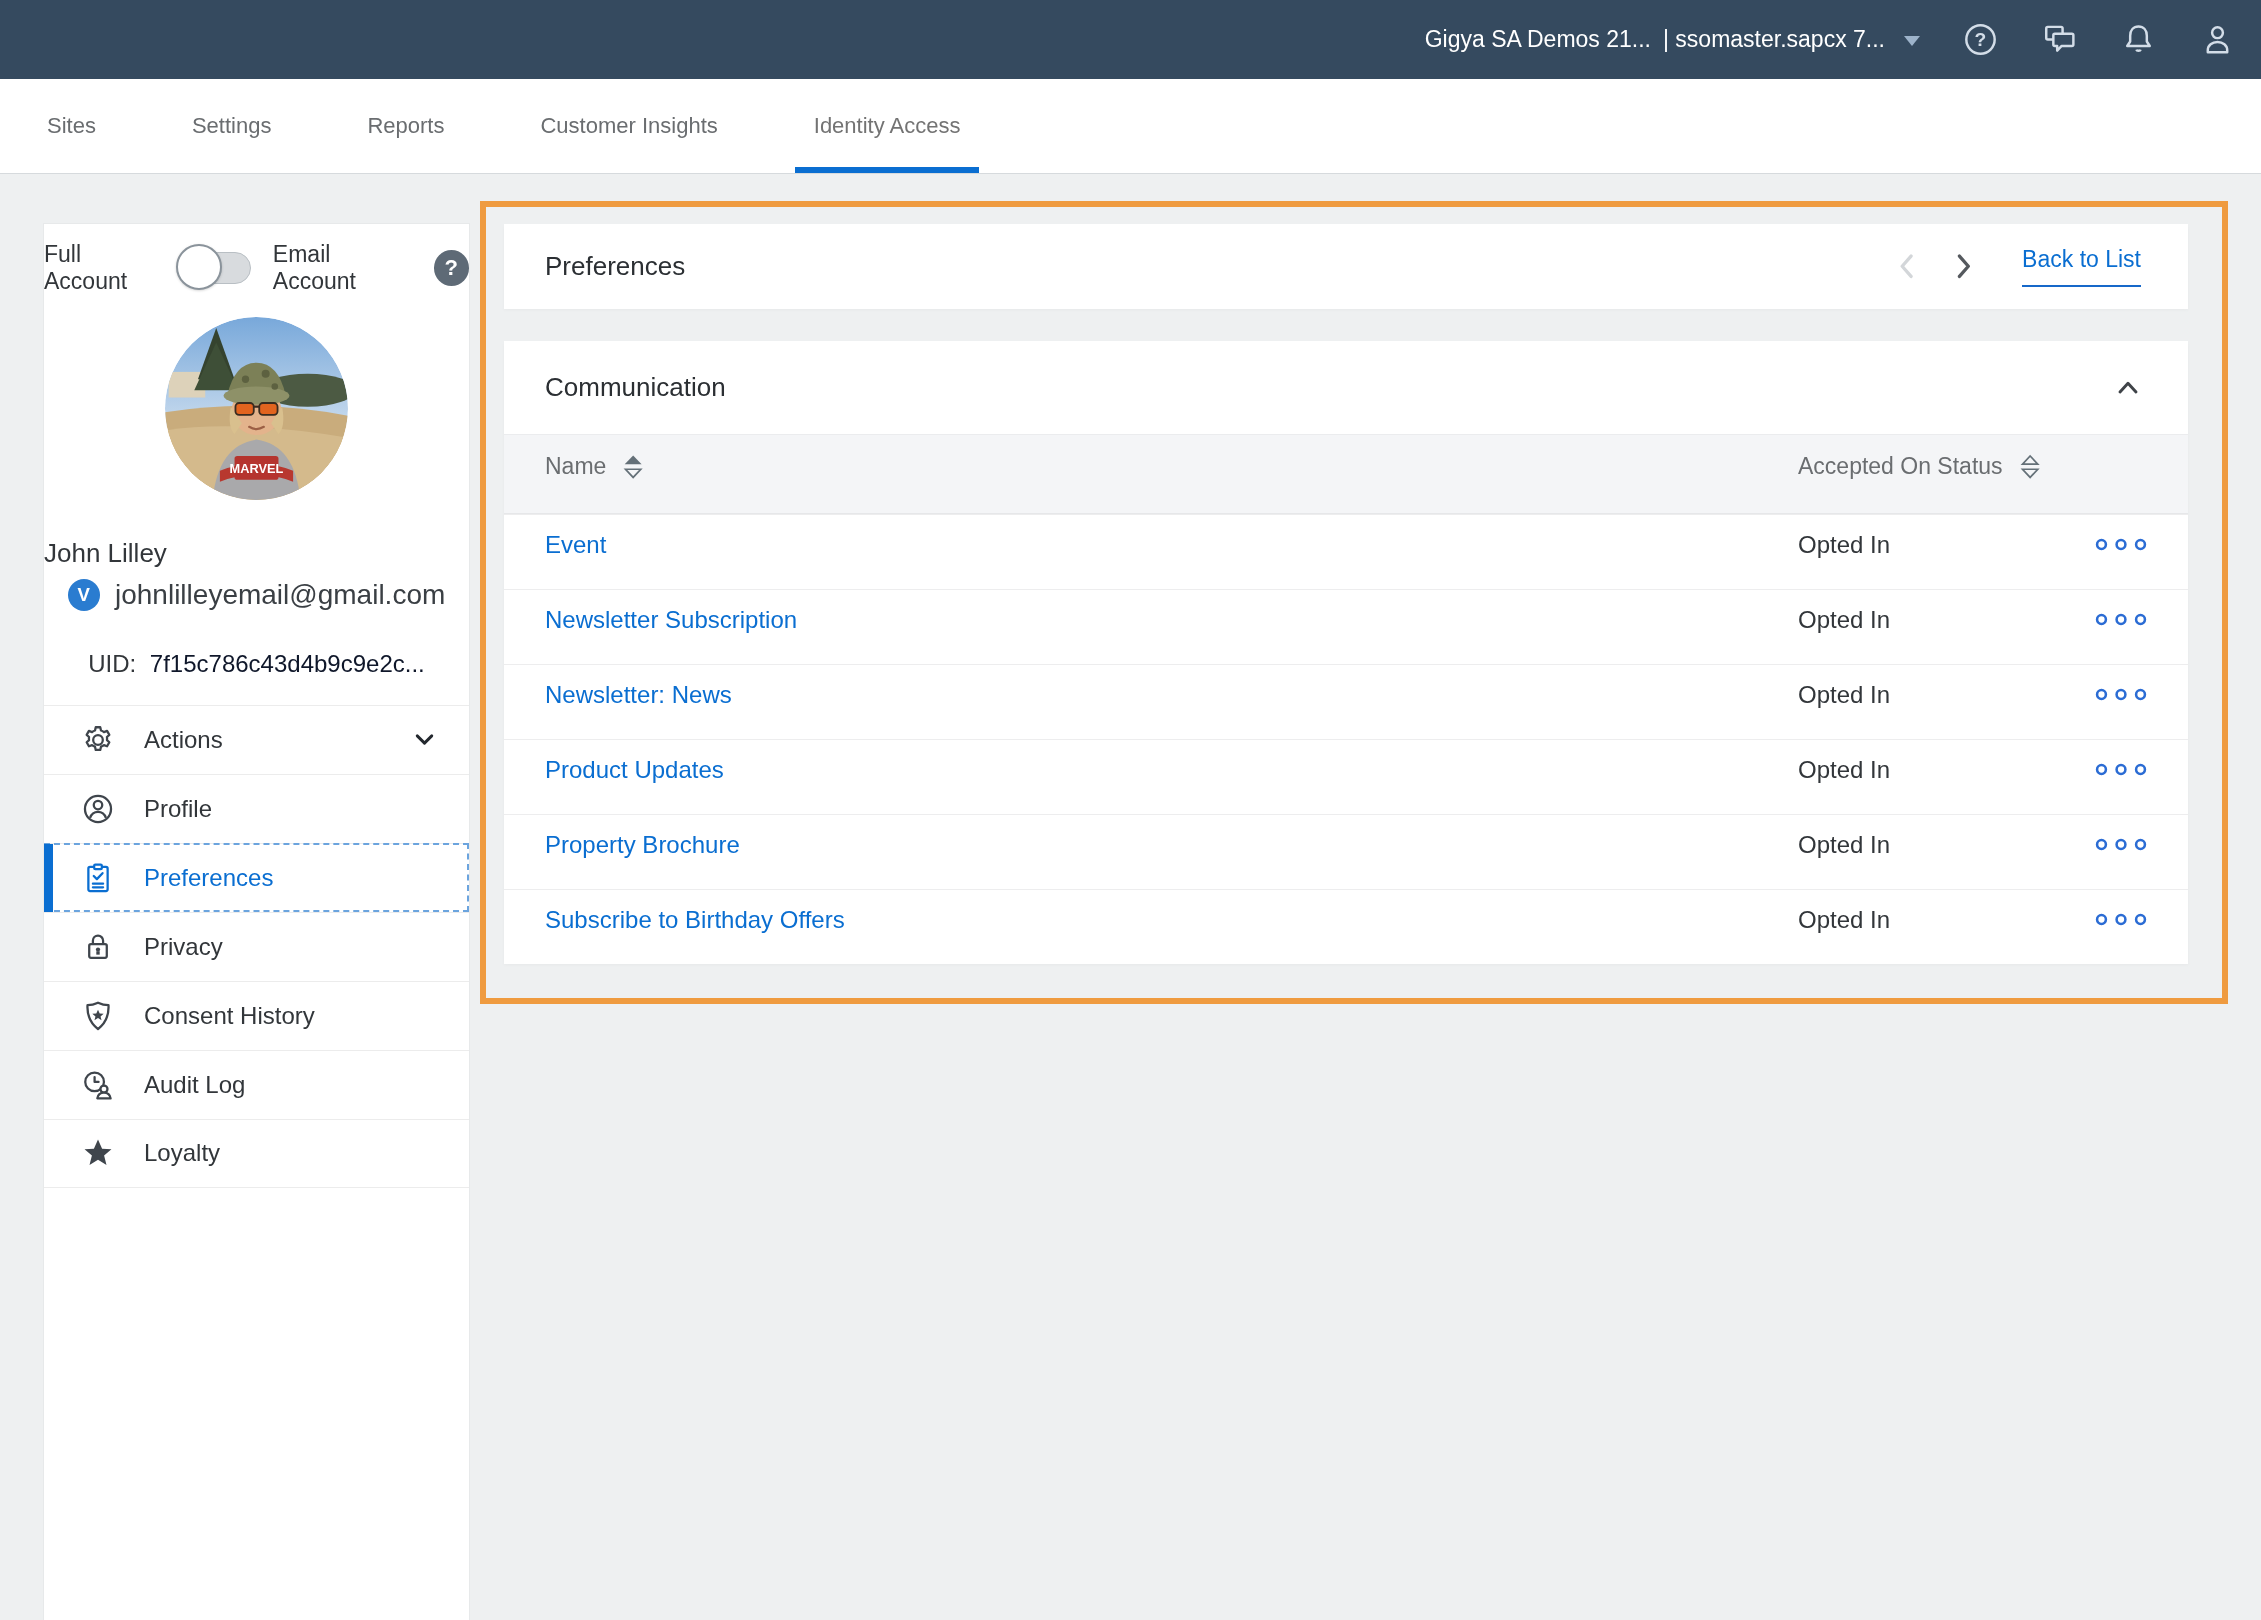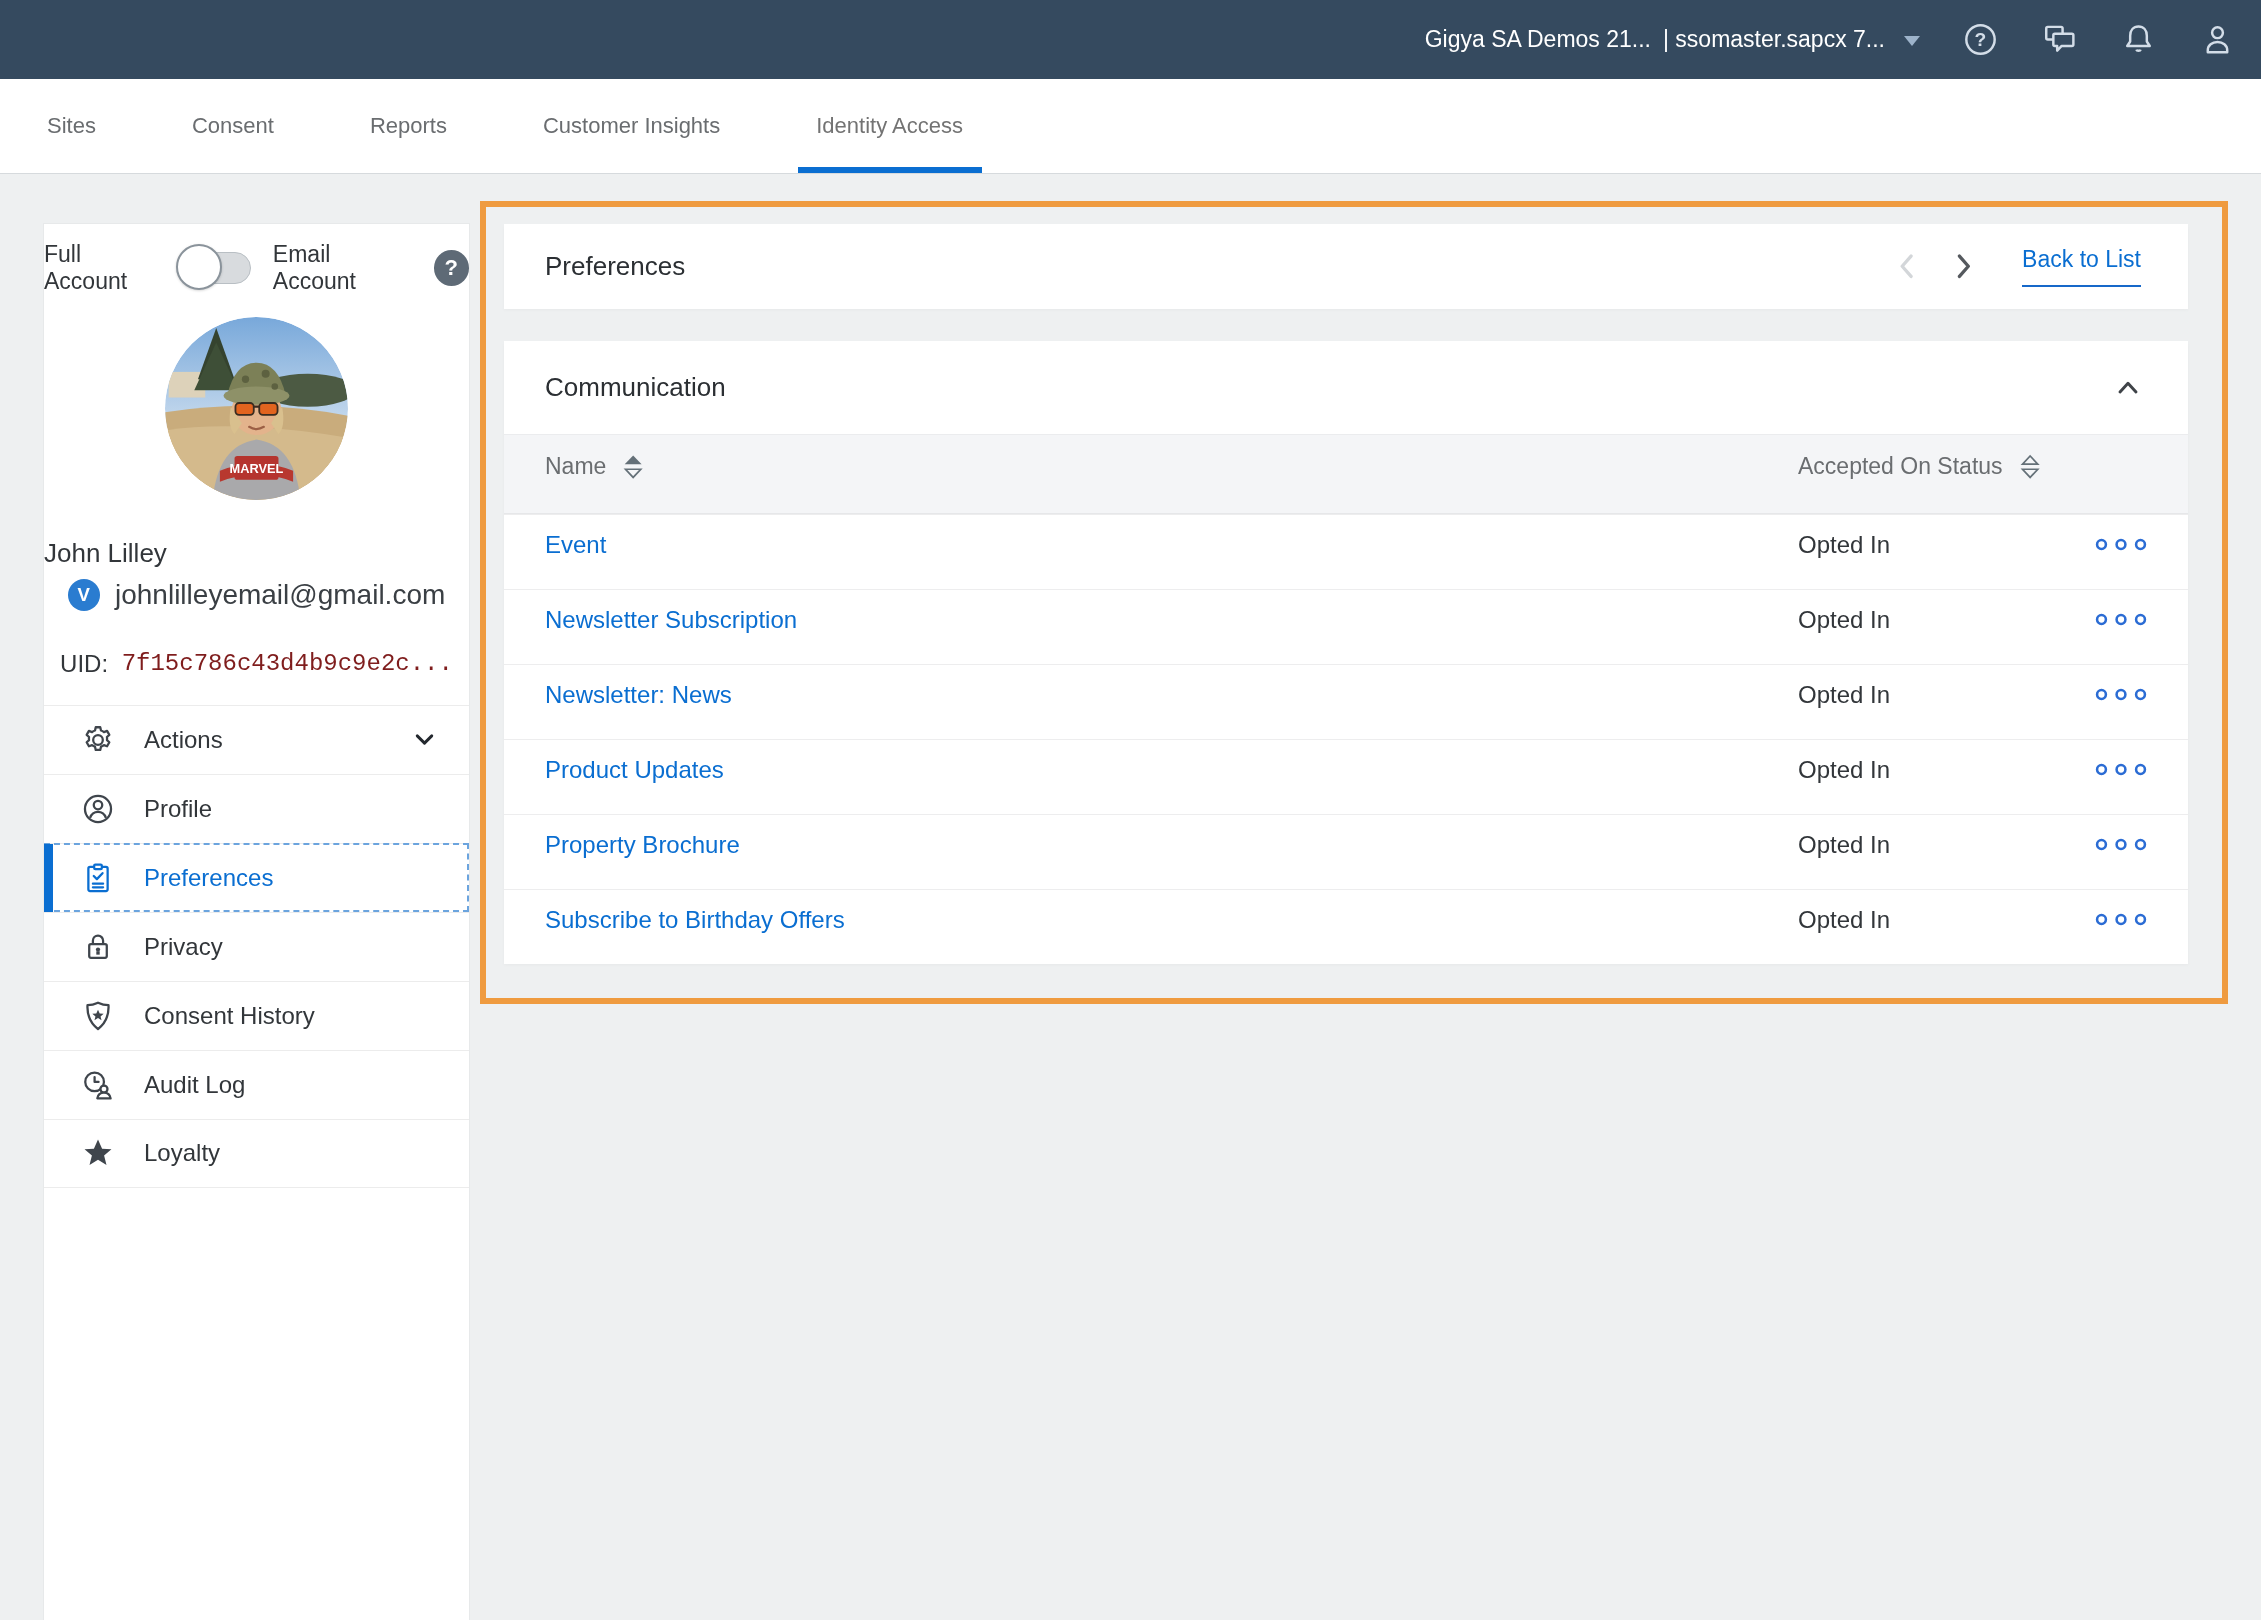--- a/index.html
+++ b/index.html
@@ -44,21 +44,21 @@
              font-weight:700; display:flex; align-items:center; justify-content:center; margin-left:17px; cursor:pointer; }
   .avatar-wrap { display:flex; justify-content:center; margin-top:25.4px; }
   .avatar { width:183px; height:183px; border-radius:50%; overflow:hidden; }
   .user-name { font-size:26px; color:#32363a; margin-top:38px; }
   .email-row { display:flex; align-items:center; justify-content:center; margin-top:10.2px; }
   .v-badge { width:32px; height:32px; border-radius:50%; background:#2a7cd0; color:#ffffff; font-size:18.6px;
              font-weight:700; display:flex; align-items:center; justify-content:center; margin-right:15.3px; }
   .email-text { font-size:28px; color:#3a3f44; }
   .uid-row { display:flex; align-items:center; justify-content:center; margin-top:39px; font-size:24px; }
   .uid-label { color:#32363a; margin-right:13.6px; }
-  .uid-link { color:#7f1d1d; text-decoration:none; cursor:pointer;font-family:Liberation Mono, monospace; }
+  .uid-link { color:#0f172a; text-decoration:none; cursor:pointer; }
 
   .side-menu { margin-top:27px; }
   .menu-item { position:relative; height:69px; display:flex; align-items:center; border-top:1.7px solid #ececec;
                cursor:pointer; background:#ffffff;gap:12px; }
   .menu-item:last-child { border-bottom:1.7px solid #ececec; }
   .menu-icon { width:34px; height:34px; margin-left:37px; color:#3f454c; flex:0 0 auto; }
   .menu-icon svg { width:100%; height:100%; }
   .menu-label { margin-left:17px; font-size:24px; color:#32363a; }
   .menu-chevron { margin-left:auto; margin-right:30.5px; width:29px; height:29px; color:#23282e; }
   .menu-item.selected { outline:2.5px dashed #6ba4de; outline-offset:-2.5px; }
@@ -129,21 +129,21 @@
         <svg viewBox="0 0 24 24" fill="none" stroke="currentColor" stroke-width="1.6" stroke-linejoin="round">
           <circle cx="12" cy="7.6" r="3.5"></circle>
           <path d="M5.7 20.2v-1.2c0-3.2 2.8-5.4 6.3-5.4s6.3 2.2 6.3 5.4v1.2z"></path>
         </svg>
       </div>
     </div>
   </div>
 
   <div class="tabbar">
     <div class="tab">Sites</div>
-    <div class="tab">Consent</div>
+    <div class="tab">Settings</div>
     <div class="tab">Reports</div>
     <div class="tab">Customer Insights</div>
     <div class="tab active">Identity Access</div>
   </div>
 
   <div class="sidebar">
 
     <div class="acct-toggle-row">
       <span class="toggle-label">Full Account</span>
       <div class="switch">

